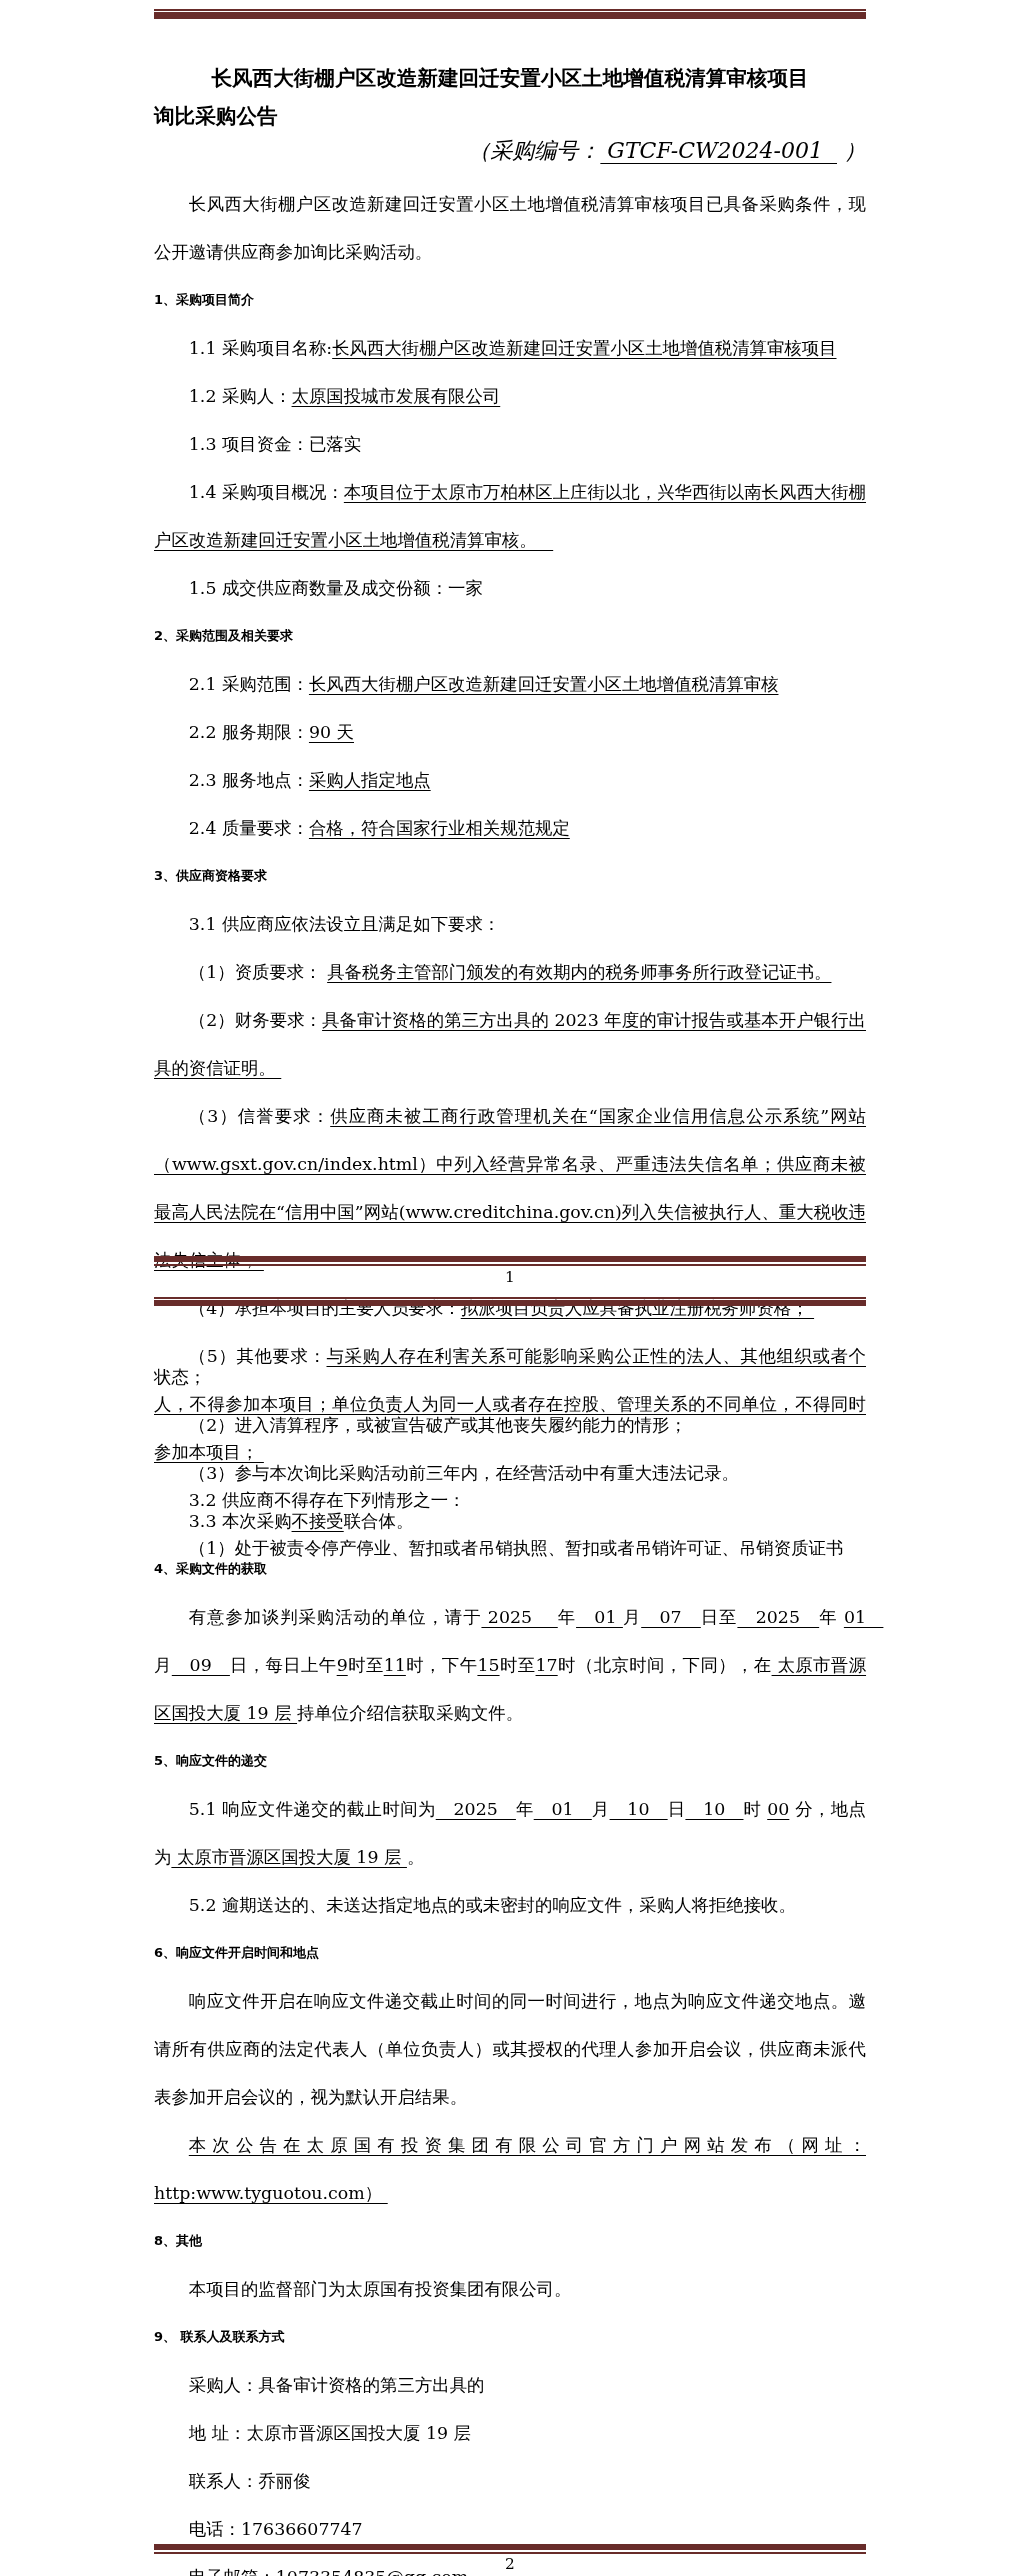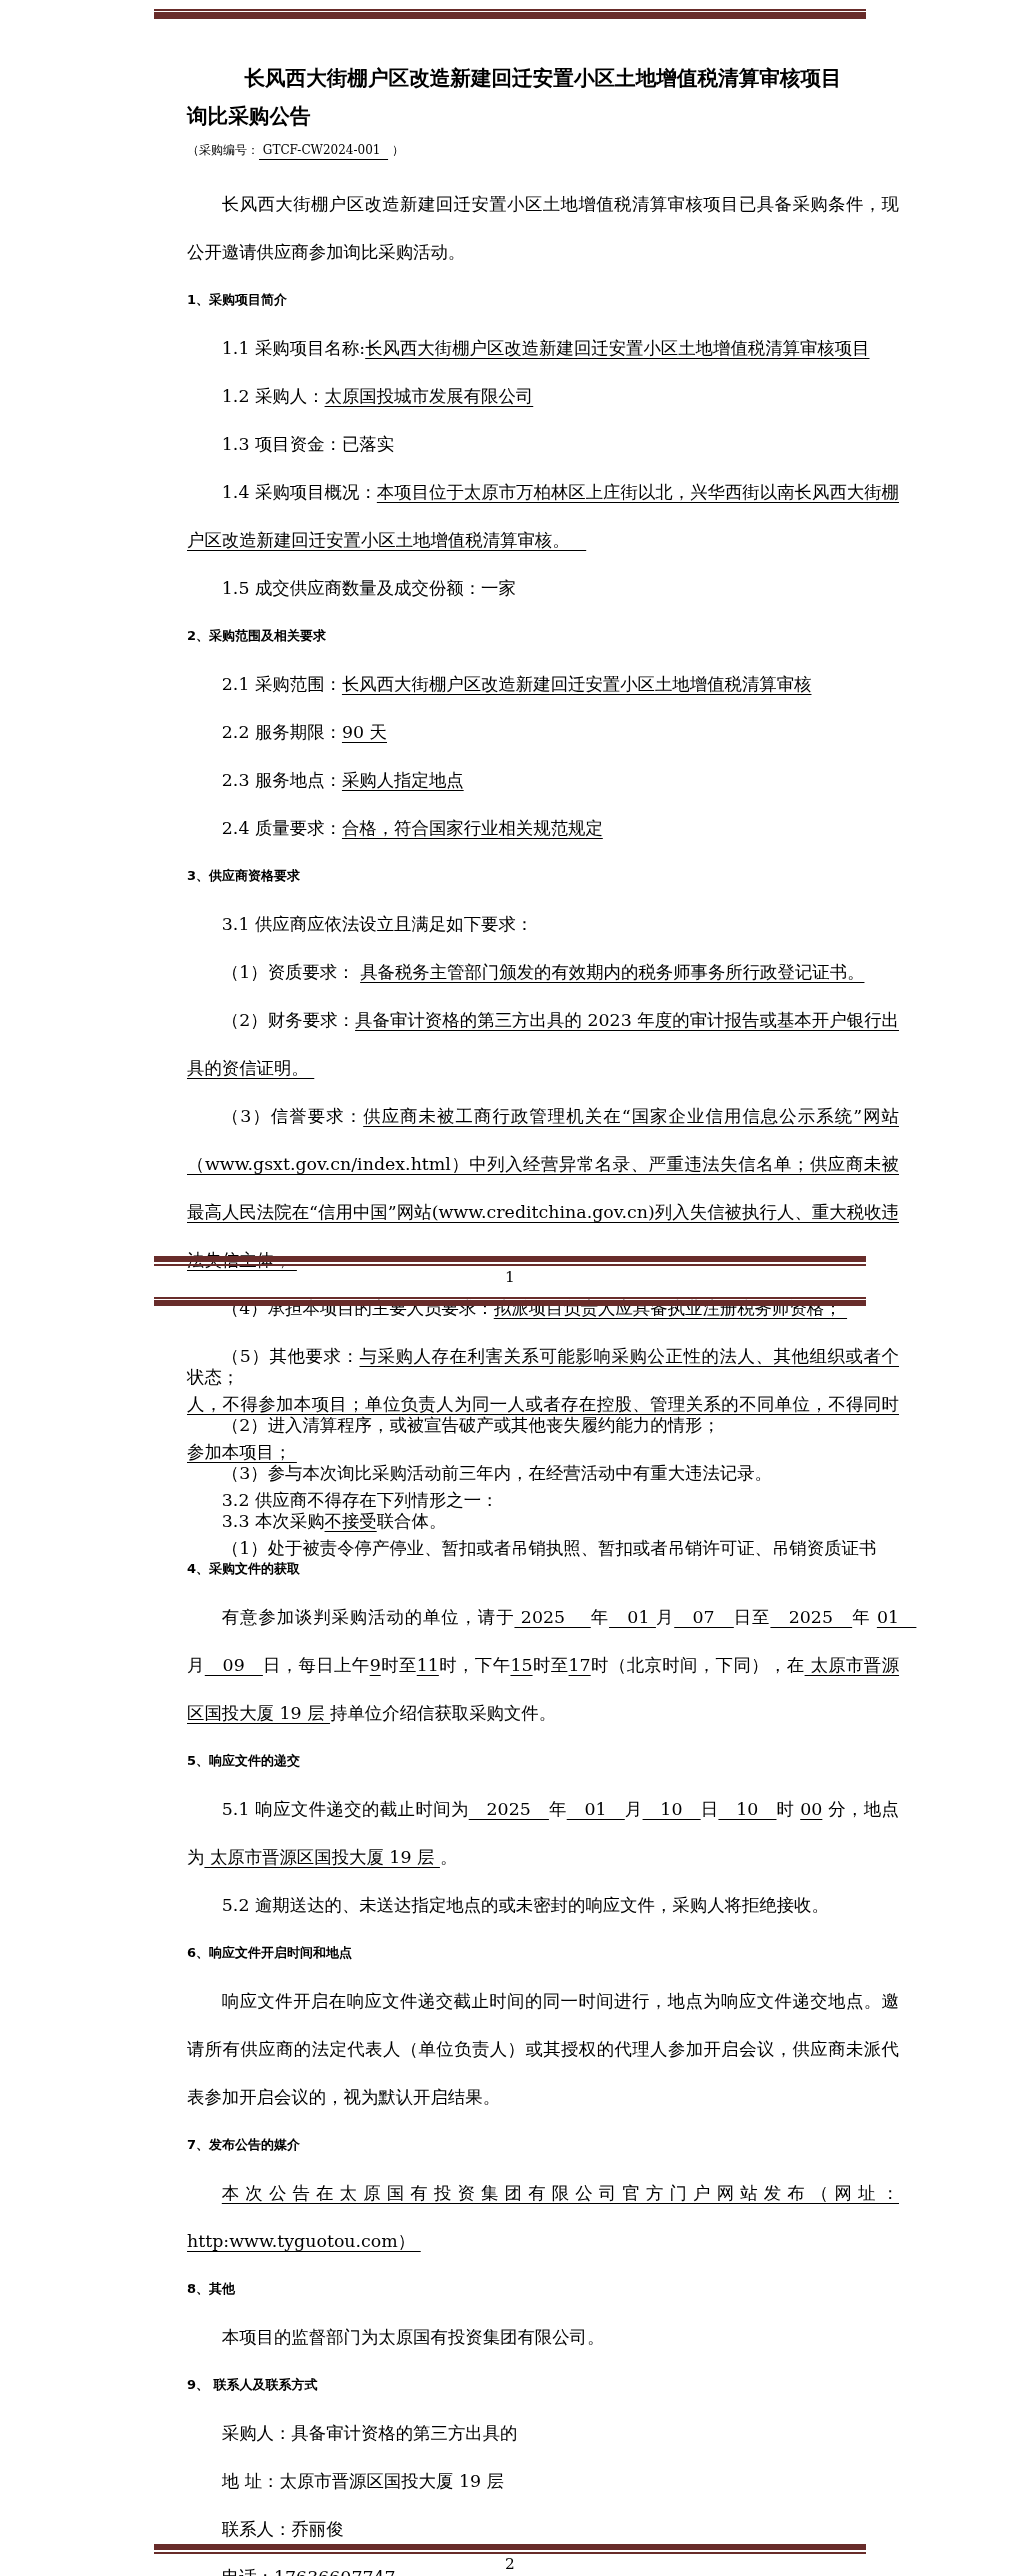--- a/index.html
+++ b/index.html
@@ -12,29 +12,29 @@
     color:#000;
     overflow:hidden;
   }
   .bar{position:absolute;left:154px;width:712px;}
   .bar.thick{height:6.4px;}
   .bar.thin{height:1.9px;}
   .pagenum{
     position:absolute;left:154px;width:712px;
     text-align:center;font-size:15.4px;line-height:19.3px;
   }
-  .content{position:absolute;left:154px;width:712px;margin-left:33px;}
+  .content{position:absolute;left:154px;width:712px;}
   .doc-title{
     text-align:center;font-weight:700;font-size:20.6px;line-height:28px;margin:0;
   }
   .doc-subtitle{
     text-align:left;font-weight:700;font-size:20.6px;line-height:28px;margin:10.3px 0 0 0;
   }
   .proc-no{
-    text-align:left;font-size:12px;line-height:23px;margin:9px 0 0 0;
+    text-align:right;font-size:22px;line-height:23px;margin:9px 0 0 0;font-style:italic;
   }
   .blocks{margin-top:18px;}
   .blocks p{
     margin:0;
     font-size:17.4px;
     line-height:48px;
     text-align:justify;
     overflow-wrap:break-word;
   }
   .blocks p.p{text-indent:2em;}
@@ -107,21 +107,20 @@
         <p class="p"><span>（2）进入清算程序，或被宣告破产或其他丧失履约能力的情形；</span></p>
         <p class="p"><span>（3）参与本次询比采购活动前三年内，在经营活动中有重大违法记录。</span></p>
         <p class="p"><span>3.3 本次采购</span><u>不接受</u><span>联合体。</span></p>
         <p class="h"><span>4、采购文件的获取</span></p>
         <p class="p"><span>有意参加谈判采购活动的单位，请于</span><u>&nbsp;2025　&nbsp;</u><span>年</span><u>　01 </u><span>月</span><u>　07　</u><span>日至</span><u>　2025　</u><span>年 </span><u>01　</u><span>月</span><u>　09　</u><span>日，每日上午</span><u>9</u><span>时至</span><u>11</u><span>时，下午</span><u>15</u><span>时至</span><u>17</u><span>时（北京时间，下同），在</span><u>&nbsp;太原市晋源区国投大厦 19 层&nbsp;</u><span>持单位介绍信获取采购文件。</span></p>
         <p class="h"><span>5、响应文件的递交</span></p>
         <p class="p"><span>5.1 响应文件递交的截止时间为</span><u>　2025　</u><span>年</span><u>　01　</u><span>月</span><u>　10　</u><span>日</span><u>　10　</u><span>时 </span><u>00</u><span> 分，地点为</span><u>&nbsp;太原市晋源区国投大厦 19 层&nbsp;</u><span>。</span></p>
         <p class="p"><span>5.2 逾期送达的、未送达指定地点的或未密封的响应文件，采购人将拒绝接收。</span></p>
         <p class="h"><span>6、响应文件开启时间和地点</span></p>
         <p class="p"><span>响应文件开启在响应文件递交截止时间的同一时间进行，地点为响应文件递交地点。邀请所有供应商的法定代表人（单位负责人）或其授权的代理人参加开启会议，供应商未派代表参加开启会议的，视为默认开启结果。</span></p>
-        <p class="h"><span>7、发布公告的媒介</span></p>
         <p class="p"><u>本次公告在太原国有投资集团有限公司官方门户网站发布（网址：http:www.tyguotou.com）&nbsp;</u></p>
         <p class="h"><span>8、其他</span></p>
         <p class="p"><span>本项目的监督部门为太原国有投资集团有限公司。</span></p>
         <p class="h"><span>9、 联系人及联系方式</span></p>
         <p class="p"><span>采购人：具备审计资格的第三方出具的</span></p>
         <p class="p"><span>地 址：太原市晋源区国投大厦 19 层</span></p>
         <p class="p"><span>联系人：乔丽俊</span></p>
         <p class="p"><span>电话：17636607747</span></p>
         <p class="p"><span>电子邮箱：1073354835@qq.com</span></p>
       </div>

